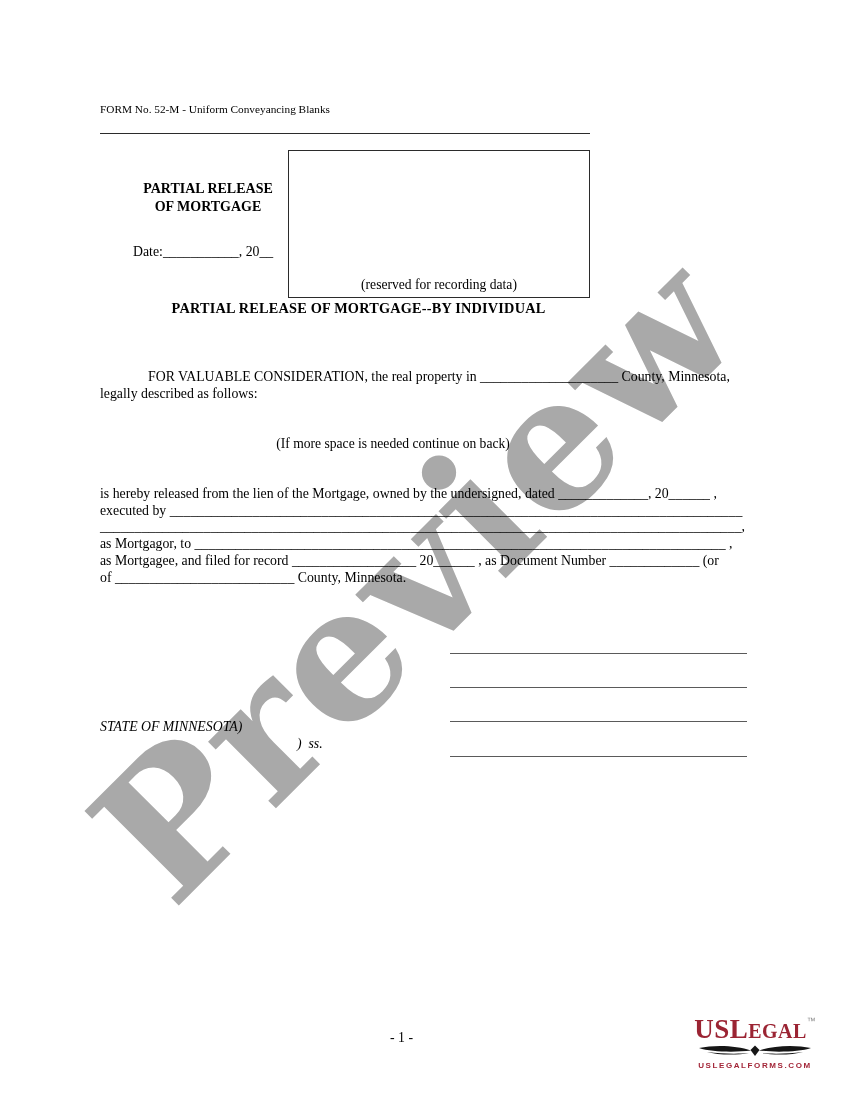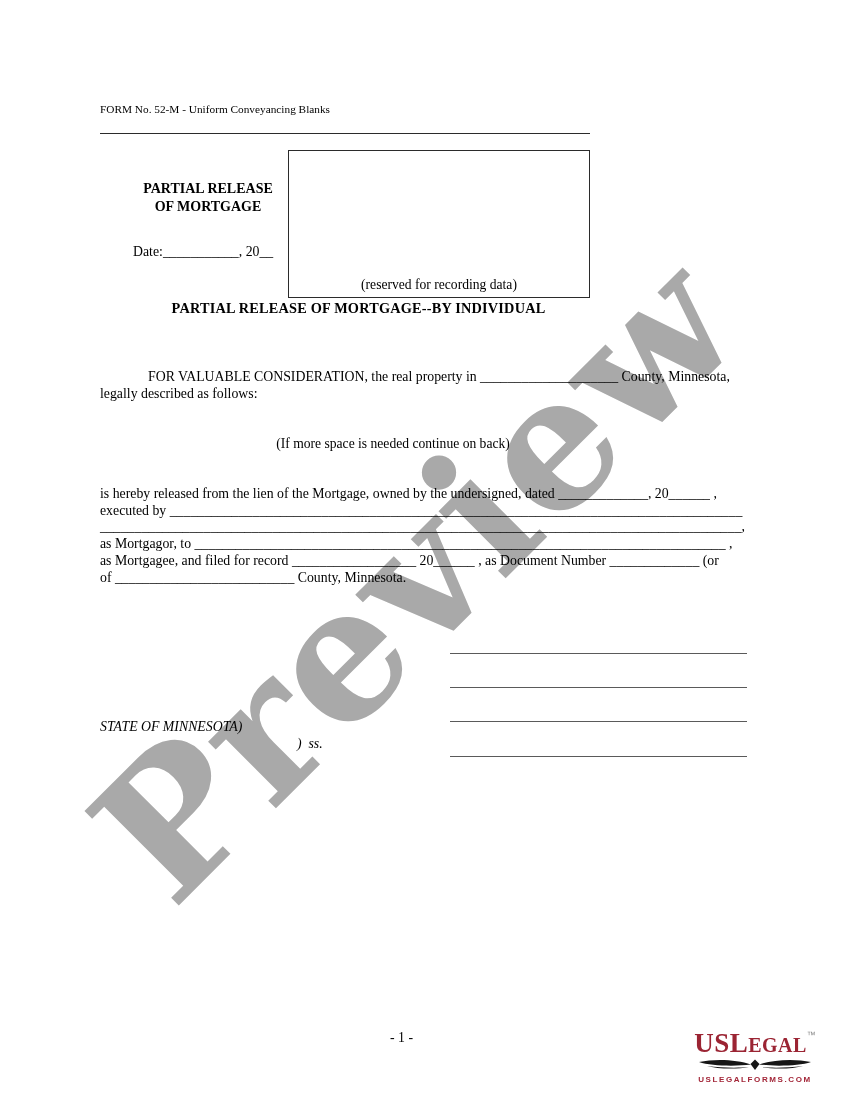--- a/index.html
+++ b/index.html
@@ -35,21 +35,21 @@
   .line { white-space:pre; }
   .para1 { left:100px; top:369px; width:660px; }
   .indent { text-indent:48px; }
   .continue-note { left:0; top:436px; width:786px; text-align:center; font-size:13.6px; }
   .para2 { left:100px; top:486px; width:680px; }
   .sig-line { left:450px; width:297px; height:0; border-top:1.2px solid #5a5a5a; }
   .notary { left:100px; top:718px; font-size:13.8px; line-height:17px;font-style:italic; }
   .ss-line { padding-left:197px; }
   .page-number { left:0; top:1030px; width:803px; text-align:center; font-size:13.8px; }
   .logo { left:688px; top:1016px; width:134px; text-align:center; line-height:1; }
-  .brand { white-space:nowrap;margin-top:14px; }
+  .brand { white-space:nowrap; }
   .brand .b1 { font-size:27px; font-weight:bold; color:#9b2433; letter-spacing:0.5px; }
   .brand .b2 { font-size:20px; font-weight:bold; color:#9b2433; letter-spacing:0.5px; }
   .brand .tm { font-size:9px; color:#8a8a8a; vertical-align:14px; font-family:"Liberation Sans",sans-serif; }
   .wings { margin-top:1px; }
   .logo-domain {
     margin-top:2px; font-family:"Liberation Sans",sans-serif;
     font-size:8px; font-weight:bold; color:#a32638; letter-spacing:1.6px; white-space:nowrap;
   }
 </style>
 </head>

